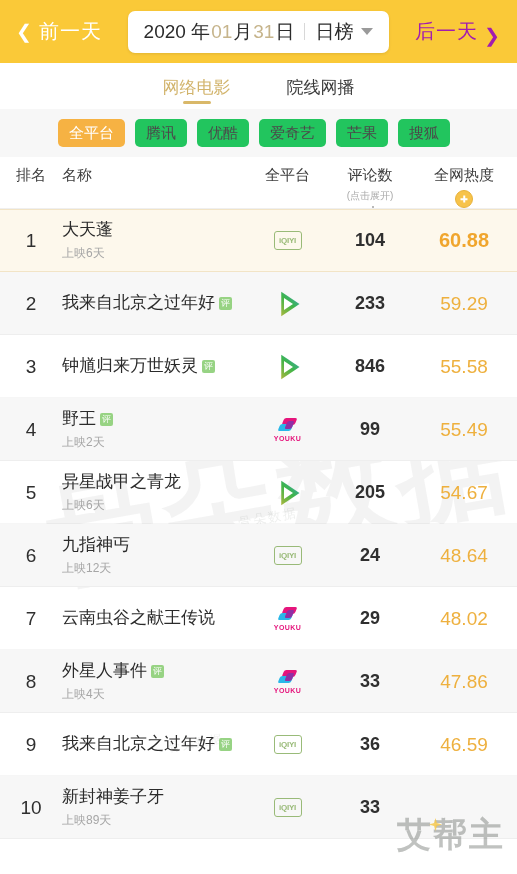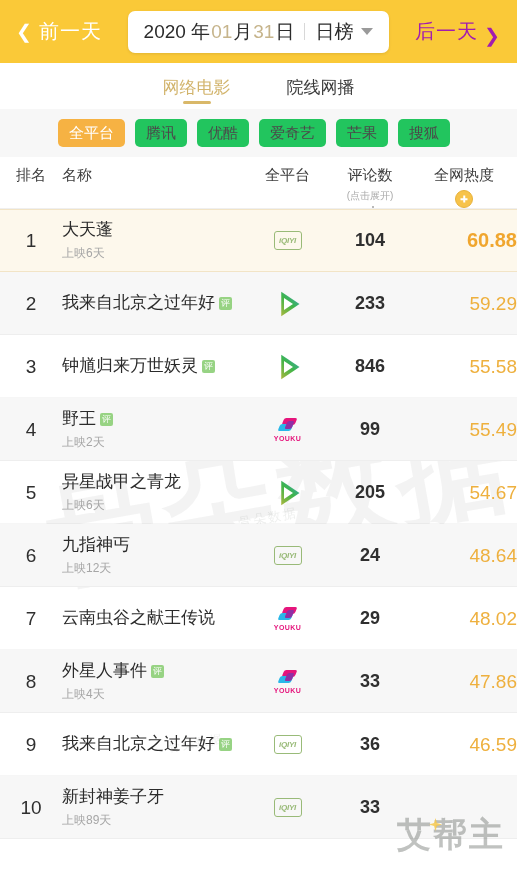--- a/index.html
+++ b/index.html
@@ -291,21 +291,21 @@
     width: 82px;
     flex: 0 0 82px;
     text-align: center;
     font-size: 18px;
     color: #2f2f2f;
     font-weight: bold;
   }
   .c-heat {
     width: 106px;
     flex: 0 0 106px;
-    text-align: right;
+    text-align: center;
     font-size: 19px;
     color: #EEB03E;
   }
   .row.first .c-heat {
     color: #F0A62E;
     font-weight: bold;
     font-size: 20px;
   }
 
   
@@ -315,21 +315,20 @@
     border-radius: 3px;
     display: flex;
     align-items: center;
     justify-content: center;
     font-size: 8px;
     color: #8FB46B;
     letter-spacing: -0.2px;
     font-weight: bold;
     box-sizing: border-box;
     opacity: 0.9;
-    font-style: italic;
   }
   .logo-tencent {
     width: 26px; height: 24px;
     position: relative;
   }
   .logo-tencent .tri {
     position:absolute;
     inset:0;
     background: linear-gradient(135deg, #3AA3D8 0%, #3DB54A 45%, #C9B73A 100%);
     clip-path: polygon(50% 2%, 97% 78%, 3% 78%);

